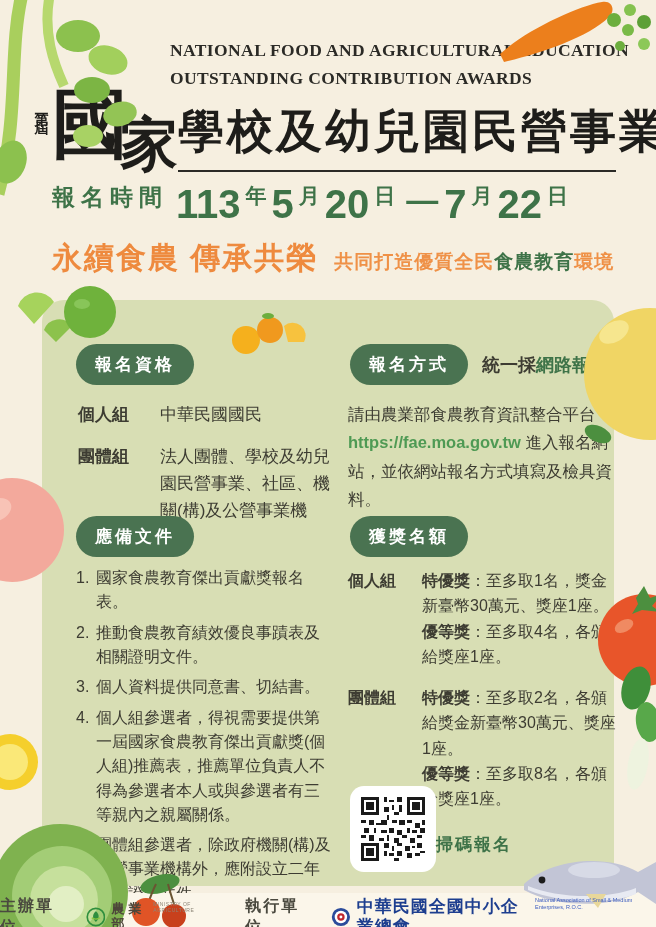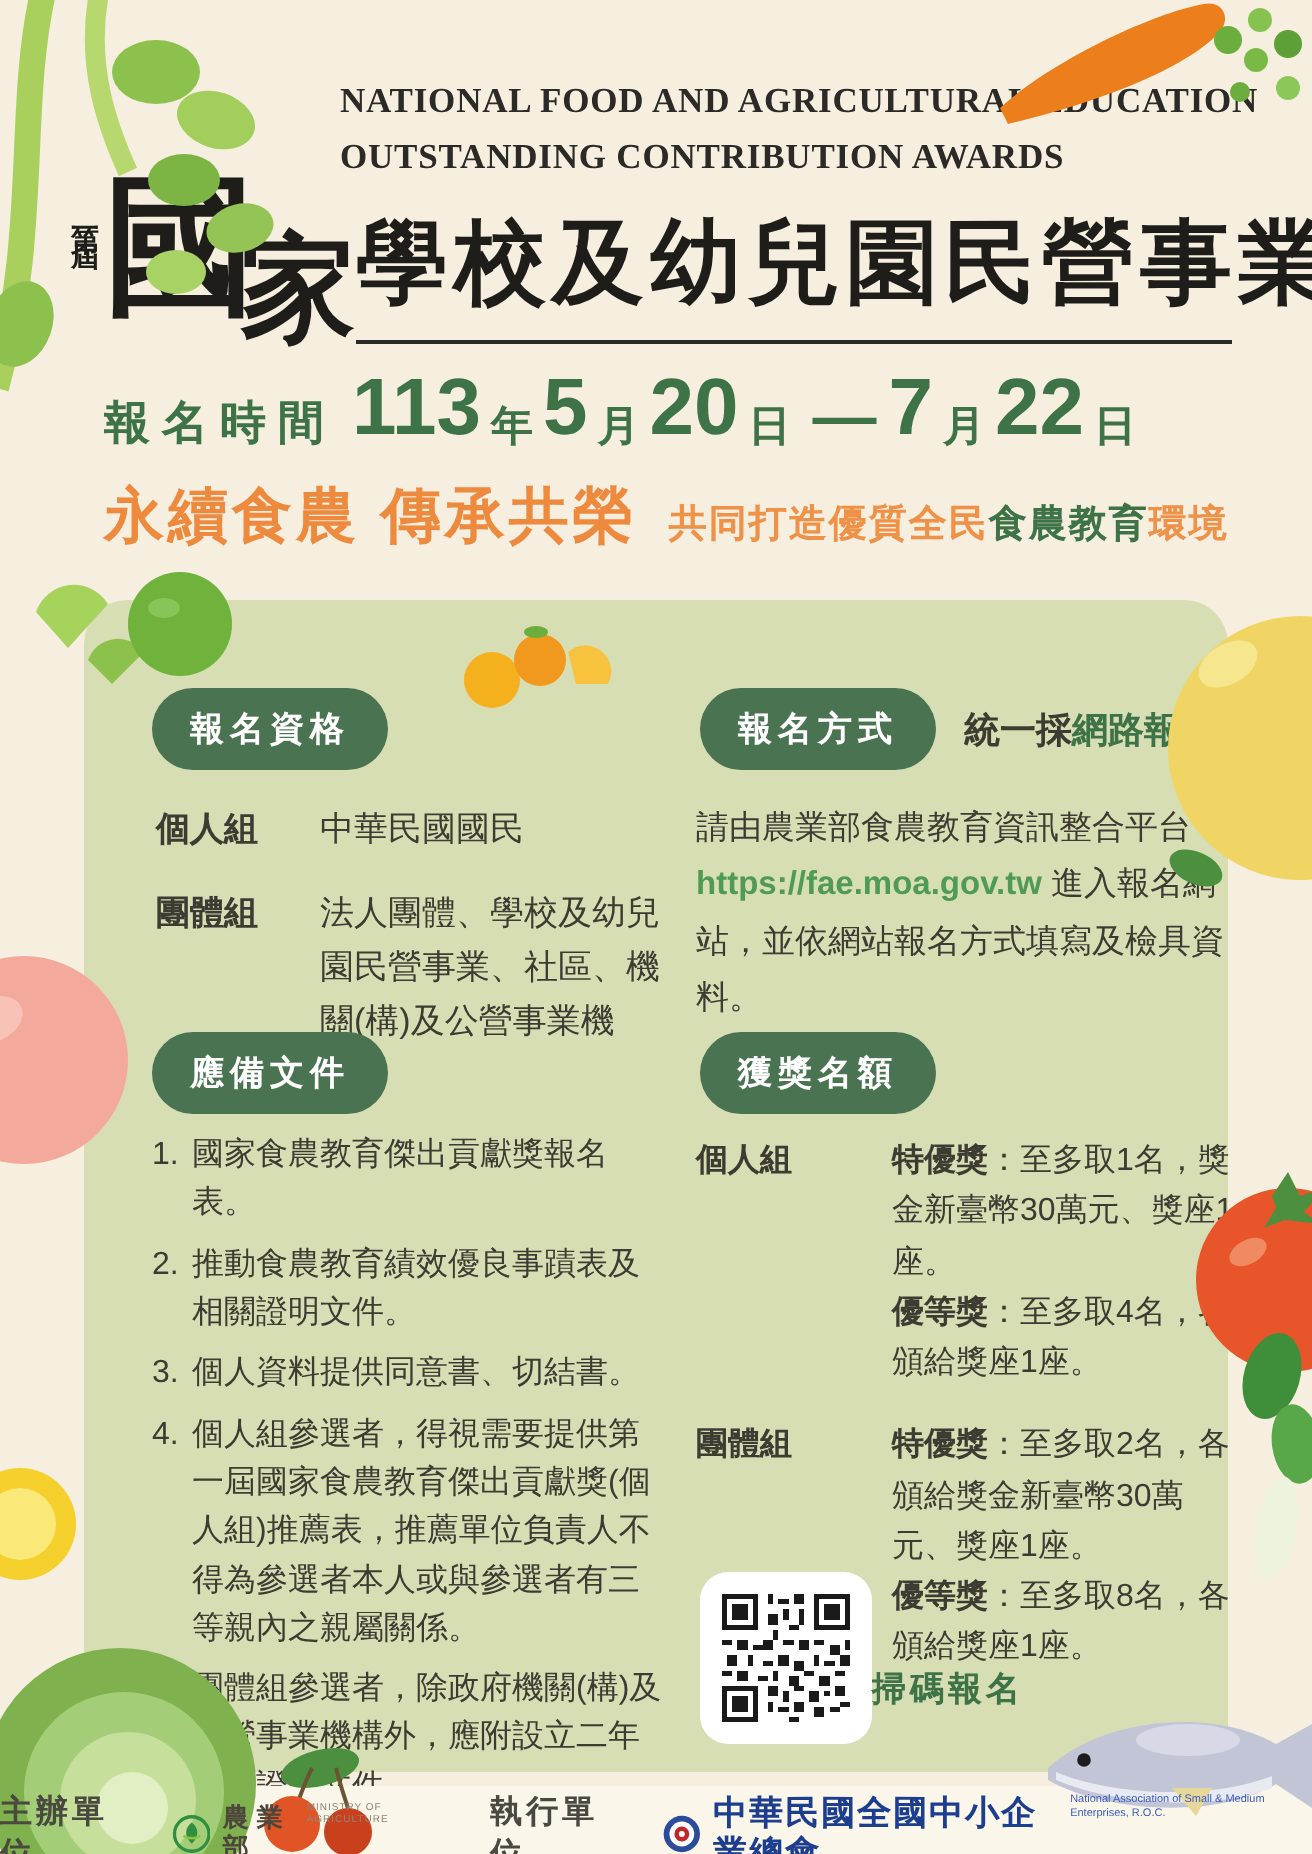--- a/index.html
+++ b/index.html
@@ -13,21 +13,21 @@
   .edition{left:32px;top:102px;writing-mode:vertical-rl;font-family:"Liberation Serif",serif;
            font-size:14px;font-weight:bold;letter-spacing:4px;color:#1e1d1a;}
   .t-guo{left:52px;top:86px;font-family:"Liberation Serif",serif;font-weight:bold;
          font-size:76px;line-height:1;color:#1e1d1a;}
   .t-jia{left:120px;top:116px;font-family:"Liberation Serif",serif;font-weight:bold;
          font-size:58px;line-height:1;color:#1e1d1a;}
   .t-rest{left:178px;top:102px;font-family:"Liberation Serif",serif;font-weight:bold;
           font-size:46px;line-height:1.3;letter-spacing:3px;color:#1e1d1a;white-space:nowrap;}
   .t-underline{left:178px;top:170px;width:438px;height:2px;background:#2b2a26;}
 
-  .reg-row{left:52px;top:182px;display:flex;align-items:flex-end;color:#3e7348;white-space:nowrap;}
+  .reg-row{left:52px;top:182px;display:flex;align-items:flex-start;color:#3e7348;white-space:nowrap;}
   .reg-label{font-size:23px;font-weight:bold;letter-spacing:6px;margin-right:8px;
              font-family:"Liberation Serif",serif;}
   .reg-num{font-size:40px;font-weight:bold;}
   .reg-unit{font-size:21px;font-weight:bold;margin:0 5px;}
   .reg-dash{font-size:32px;font-weight:bold;margin:0 6px;}
 
   .slogan-row{left:52px;top:238px;display:flex;align-items:baseline;white-space:nowrap;}
   .slogan-main{font-size:30px;font-weight:bold;letter-spacing:2px;color:#ee8a3e;}
   .slogan-sub{font-size:19px;font-weight:bold;letter-spacing:1px;margin-left:16px;}
   .sub-orange{color:#ef9147;}
@@ -55,21 +55,21 @@
   .method-link{color:#4f9a54;font-weight:bold;margin-top:23px;}
 
   .docs-list{left:34px;top:266px;width:258px;font-size:16px;line-height:1.52;}
   .doc-item{display:flex;margin-bottom:6px;}
   .doc-num{width:20px;flex:0 0 20px;}
   .doc-text{flex:1;}
 
   .awards-block{left:306px;top:268px;width:272px;font-size:16px;line-height:1.58;}
   .award-group{display:flex;margin-bottom:16px;}
   .award-label{width:60px;flex:0 0 60px;margin-right:14px;font-weight:bold;}
-  .award-lines{flex:1;margin-left:24px;}
+  .award-lines{flex:1;}
   .award-bold{font-weight:bold;}
 
   .qr-row{left:308px;top:486px;display:flex;align-items:flex-end;}
   .qr-box{width:86px;height:86px;background:#fff;border-radius:14px;display:flex;
           align-items:center;justify-content:center;}
   .qr-label{font-size:17px;font-weight:bold;color:#3e7348;letter-spacing:2px;
             margin-bottom:16px;}
 
   
   .footer-strip{left:0;top:893px;width:656px;height:34px;background:#fbf6ea;z-index:2;}

